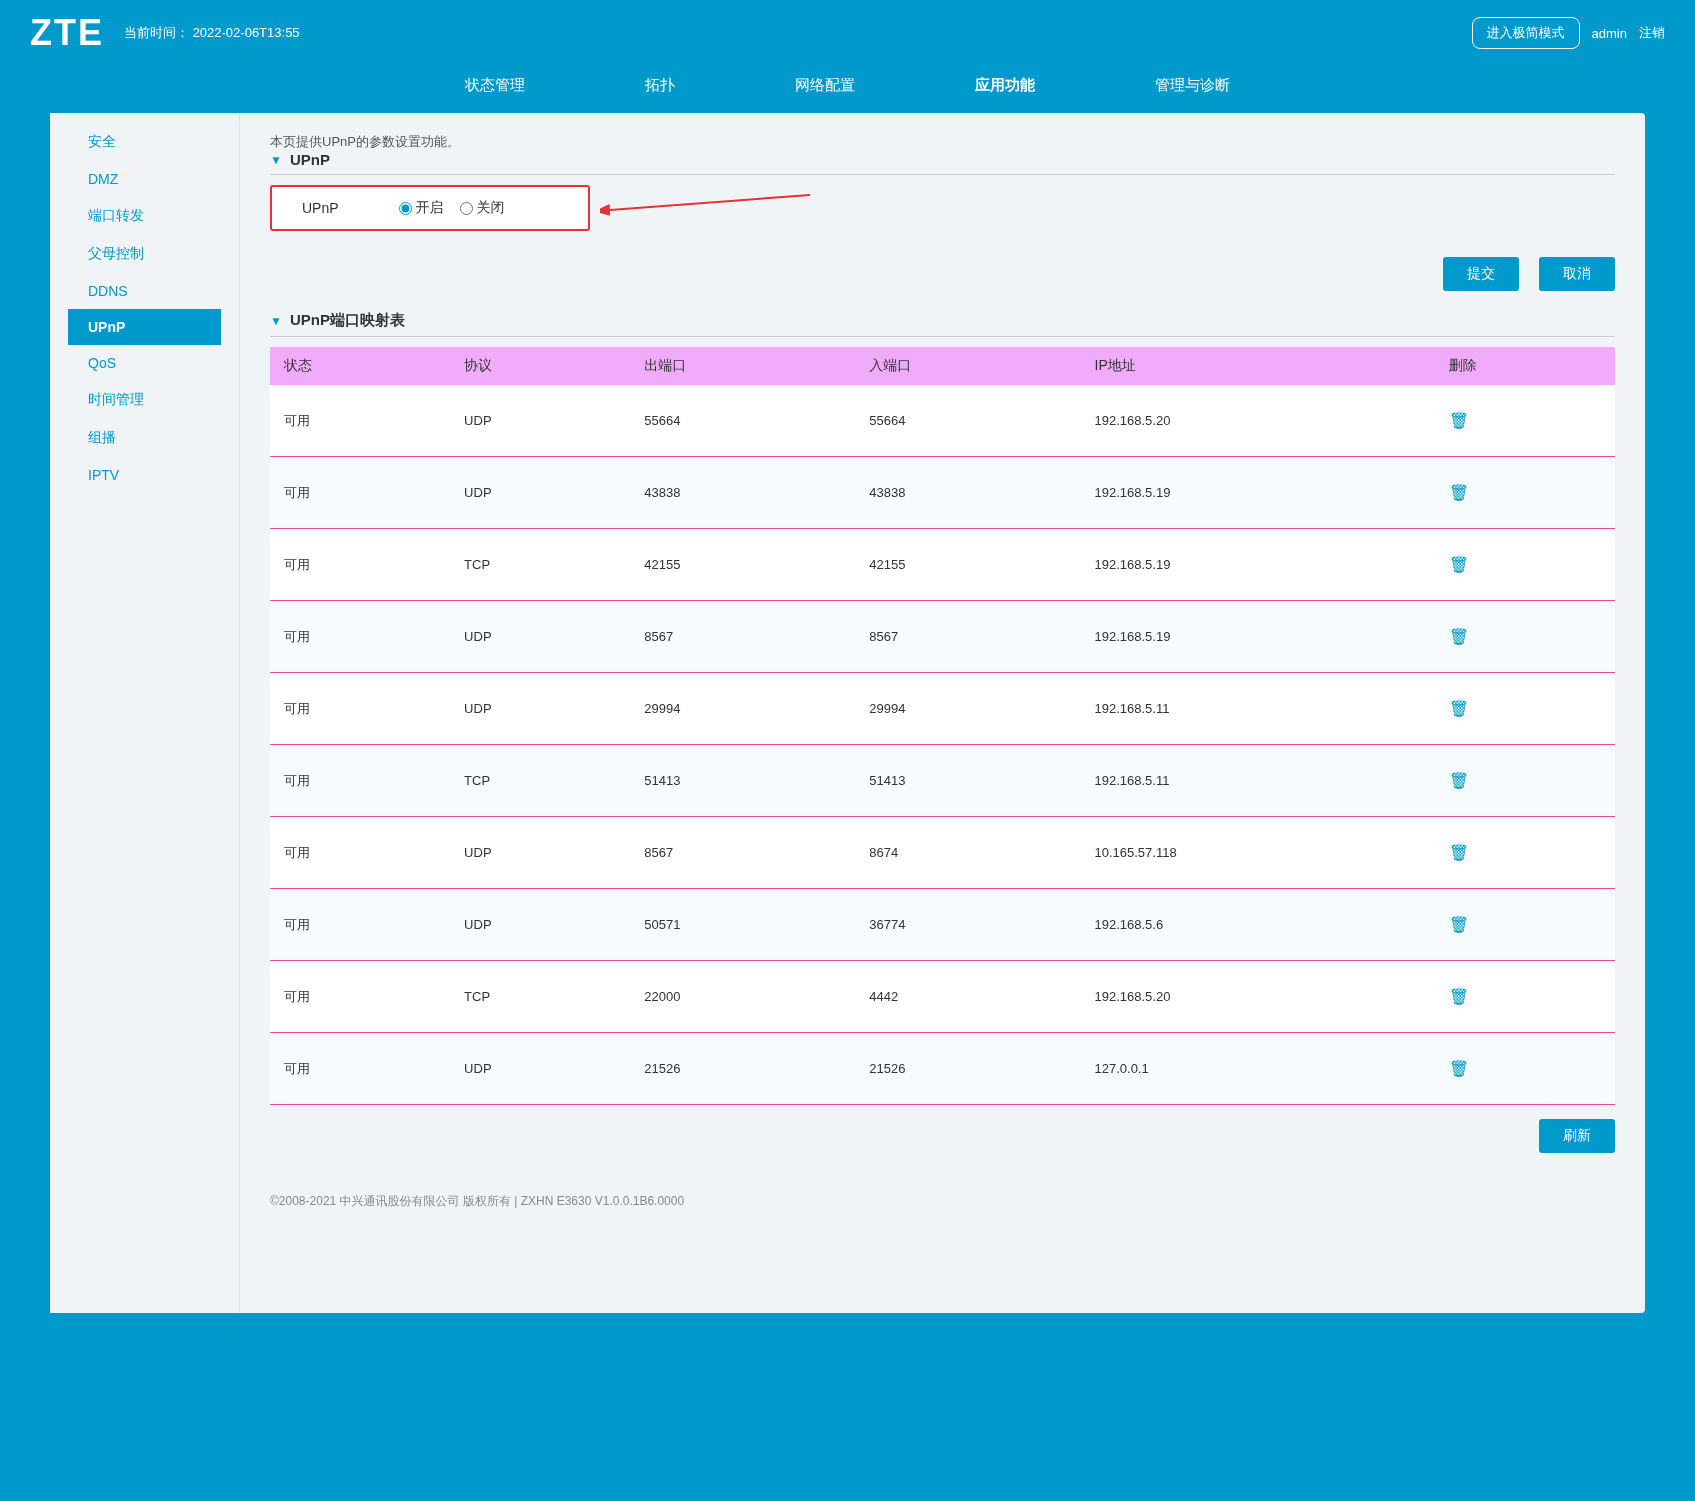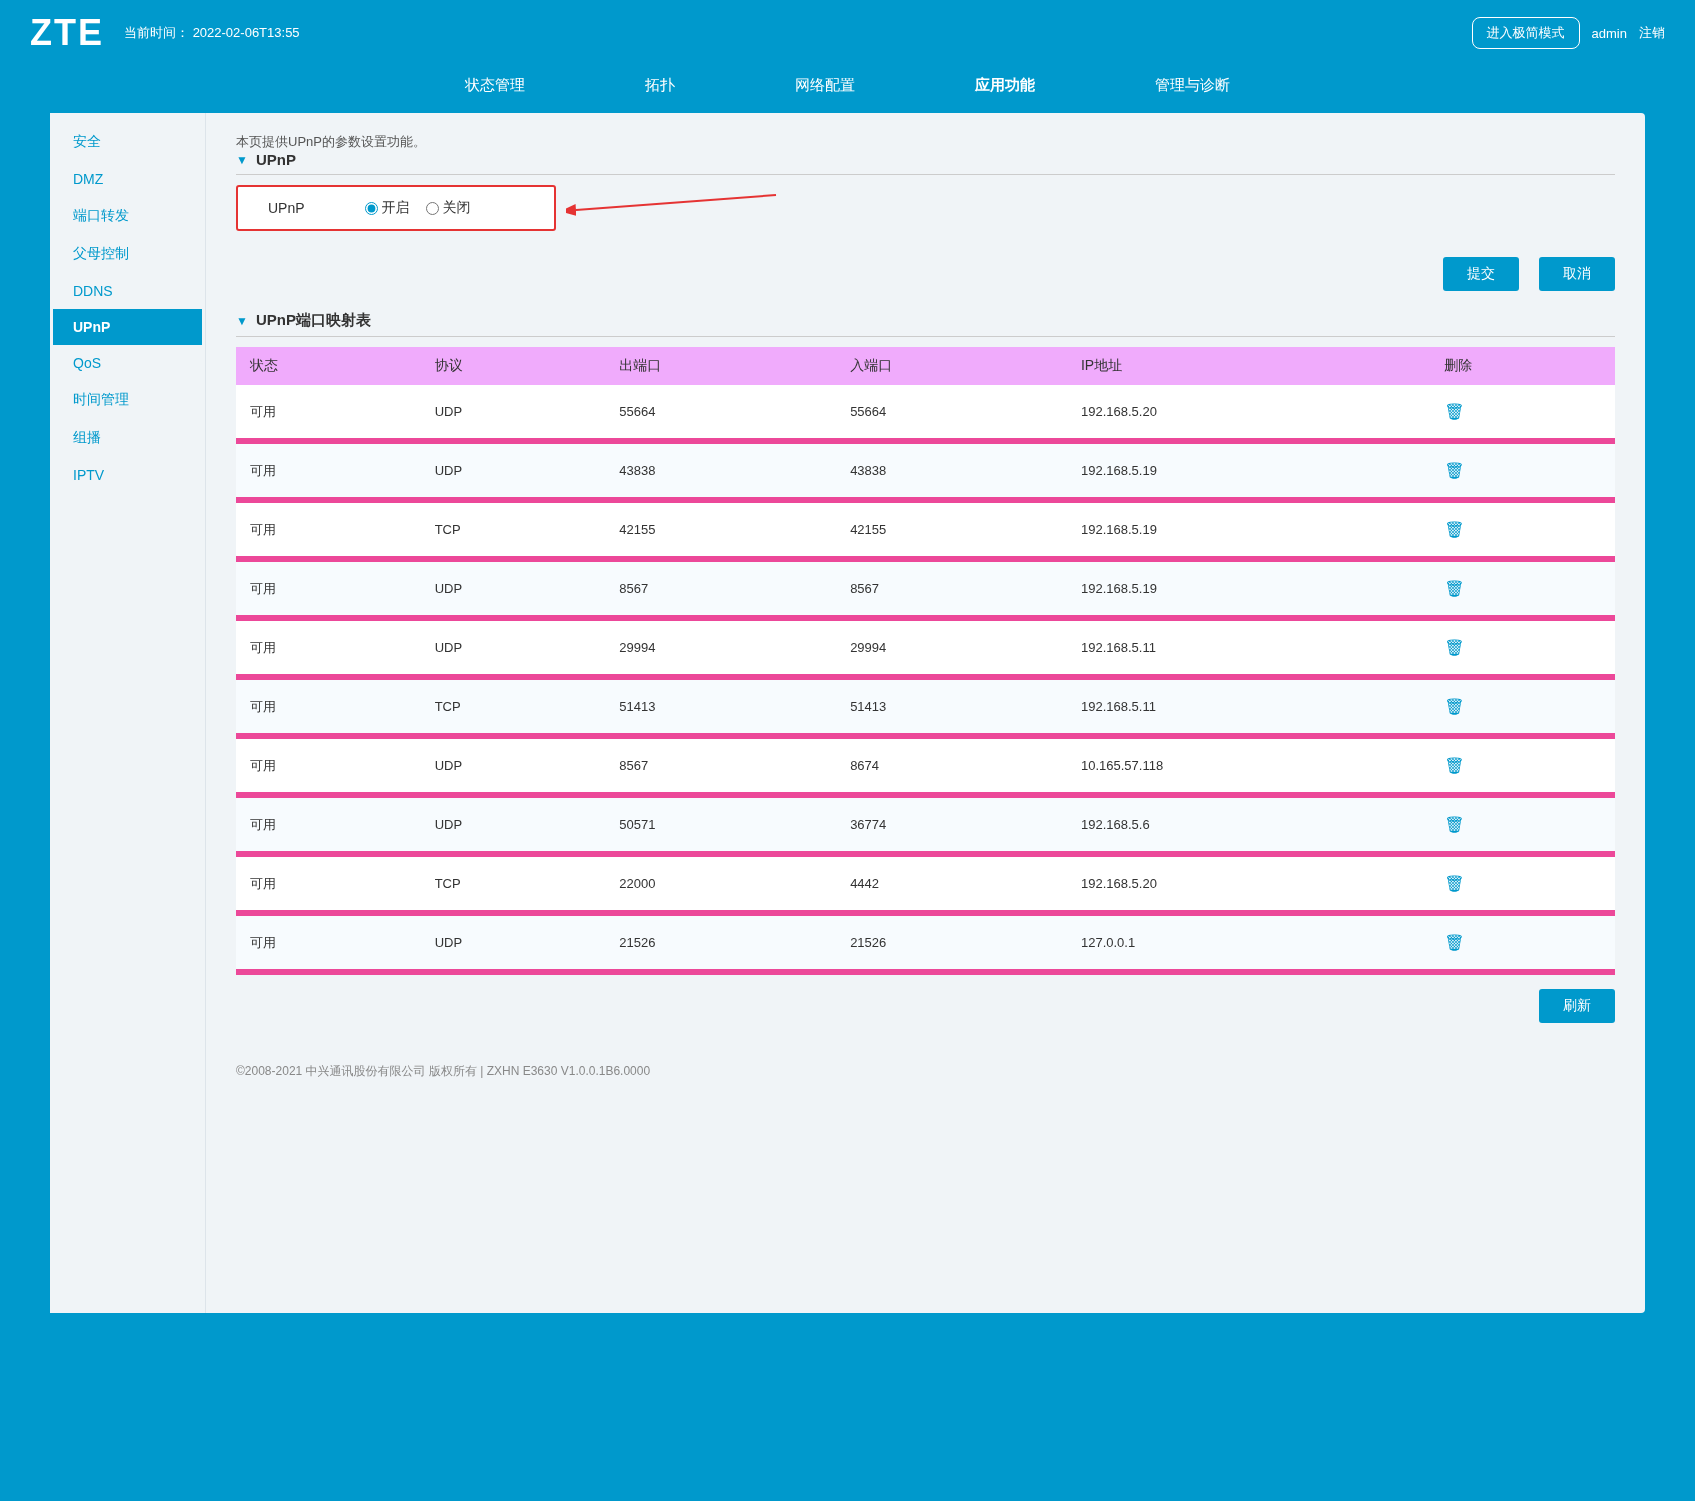--- a/index.html
+++ b/index.html
@@ -79,23 +79,23 @@
       background: #f0f4f7;
       margin: 0 50px;
       border-radius: 4px;
       min-height: 1200px;
       display: flex;
       flex-direction: row;
     }
 
     
     .sidebar {
-      width: 156px;
+      width: 190px;
       background: #f0f4f7;
-      padding: 10px 3px;
+      padding: 10px 18px;
       border-right: 1px solid #dde4ea;
       flex-shrink: 0;
     }
     .sidebar-item {
       padding: 10px 20px;
       color: #0099cc;
       cursor: pointer;
       font-size: 14px;
     }
     .sidebar-item.active {
@@ -206,24 +206,24 @@
     }
     .port-table th {
       padding: 10px 14px;
       text-align: left;
       font-size: 14px;
       color: #333;
       font-weight: normal;
       border: none;
     }
     .port-table td {
-      padding: 17px 14px;
+      padding: 26px 14px;
       font-size: 13px;
       color: #333;
-      border-bottom: 6px solid #ec4899;
+      border-bottom: 1px solid #ec4899;
     }
     .port-table tr:nth-child(even) td {
       background: #f7fbfe;
     }
     .port-table tr:nth-child(odd) td {
       background: white;
     }
     .delete-icon {
       color: #0099cc;
       cursor: pointer;

